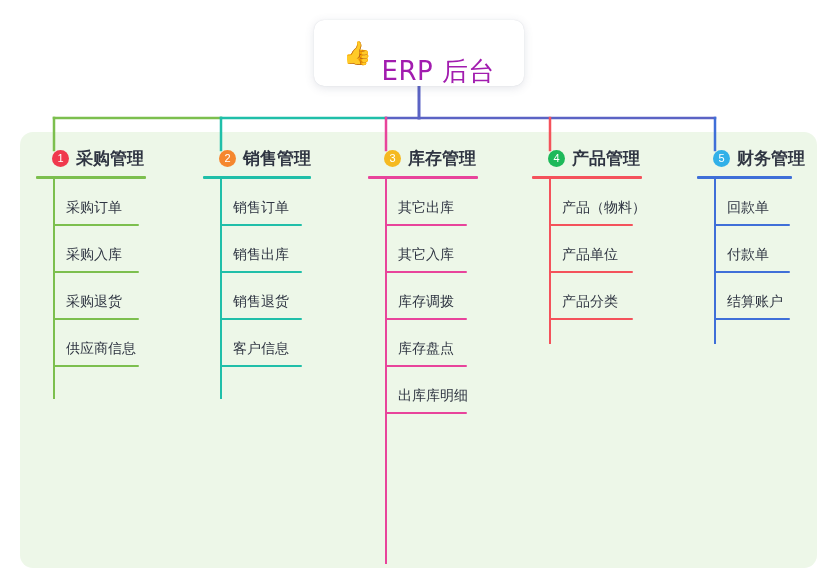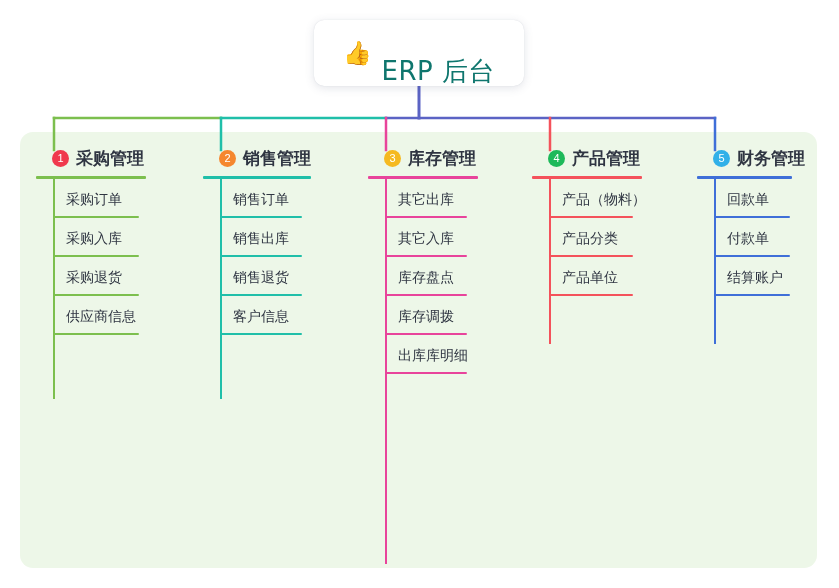--- a/index.html
+++ b/index.html
@@ -38,21 +38,21 @@
     gap: 10px;
     z-index: 6;
   }
   .root-emoji {
     font-size: 23px;
     line-height: 1;
     color: #f0b429;
   }
   .root-title {
     font-size: 26px;
-    color: #0f766e;
+    color: #a21caf;
     letter-spacing: 0.5px;
     white-space: nowrap;
     margin-top: 36px;
   }
 
   
   .panel {
     position: absolute;
     left: 20px;
     top: 132px;
@@ -113,21 +113,21 @@
     padding-top: 0px;
   }
   .spine {
     position: absolute;
     left: 17px;
     top: 0;
     width: 2px;
   }
   .item {
     position: relative;
-    height: 39px;
+    height: 47px;
     padding-left: 30px;
     box-sizing: border-box;
   }
   .item-label {
     position: absolute;
     left: 30px;
     bottom: 9px;
     font-size: 14px;
     color: #2f3542;
     white-space: nowrap;
@@ -227,25 +227,25 @@
           <div class="spine" style="background: rgb(232, 68, 155); height: 385px;"></div>
           <div class="item">
             <span class="item-label">其它出库</span>
             <div class="item-rule" style="background: rgb(232, 68, 155); width: 82px;"></div>
           </div>
           <div class="item">
             <span class="item-label">其它入库</span>
             <div class="item-rule" style="background: rgb(232, 68, 155); width: 82px;"></div>
           </div>
           <div class="item">
+            <span class="item-label">库存调拨</span>
+            <div class="item-rule" style="background: rgb(232, 68, 155); width: 82px;"></div>
+          </div>
+          <div class="item">
             <span class="item-label">库存盘点</span>
-            <div class="item-rule" style="background: rgb(232, 68, 155); width: 82px;"></div>
-          </div>
-          <div class="item">
-            <span class="item-label">库存调拨</span>
             <div class="item-rule" style="background: rgb(232, 68, 155); width: 82px;"></div>
           </div>
           <div class="item">
             <span class="item-label">出库库明细</span>
             <div class="item-rule" style="background: rgb(232, 68, 155); width: 82px;"></div>
           </div>
         </div>
       </div>
       <div class="column" style="left: 532px; width: 145px;">
         <div class="col-header">
@@ -253,27 +253,27 @@
           <span class="col-title">产品管理</span>
         </div>
         <div class="col-rule" style="background: rgb(244, 82, 91); width: 110px;"></div>
         <div class="items">
           <div class="spine" style="background: rgb(244, 82, 91); height: 165px;"></div>
           <div class="item">
             <span class="item-label">产品（物料）</span>
             <div class="item-rule" style="background: rgb(244, 82, 91); width: 84px;"></div>
           </div>
           <div class="item">
+            <span class="item-label">产品单位</span>
+            <div class="item-rule" style="background: rgb(244, 82, 91); width: 84px;"></div>
+          </div>
+          <div class="item">
             <span class="item-label">产品分类</span>
             <div class="item-rule" style="background: rgb(244, 82, 91); width: 84px;"></div>
           </div>
-          <div class="item">
-            <span class="item-label">产品单位</span>
-            <div class="item-rule" style="background: rgb(244, 82, 91); width: 84px;"></div>
-          </div>
         </div>
       </div>
       <div class="column" style="left: 697px; width: 130px;">
         <div class="col-header">
           <span class="badge" style="background: rgb(49, 176, 232);">5</span>
           <span class="col-title">财务管理</span>
         </div>
         <div class="col-rule" style="background: rgb(63, 111, 216); width: 95px;"></div>
         <div class="items">
           <div class="spine" style="background: rgb(63, 111, 216); height: 165px;"></div>

